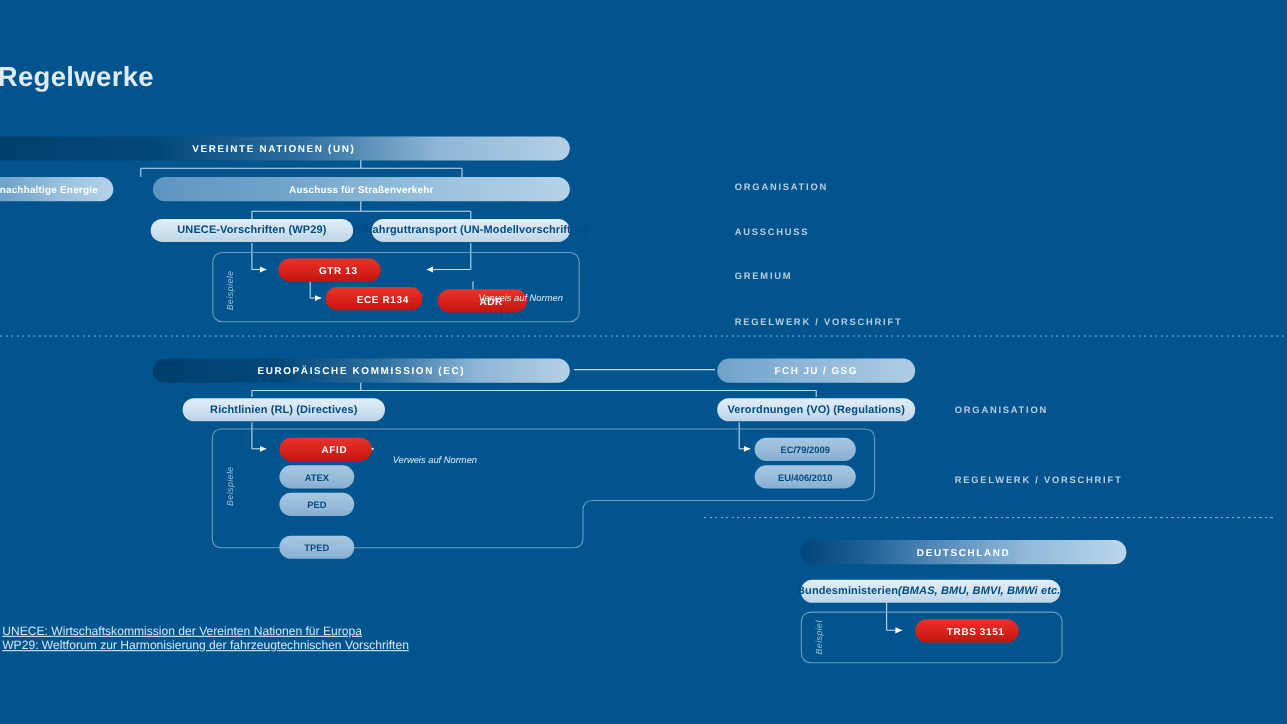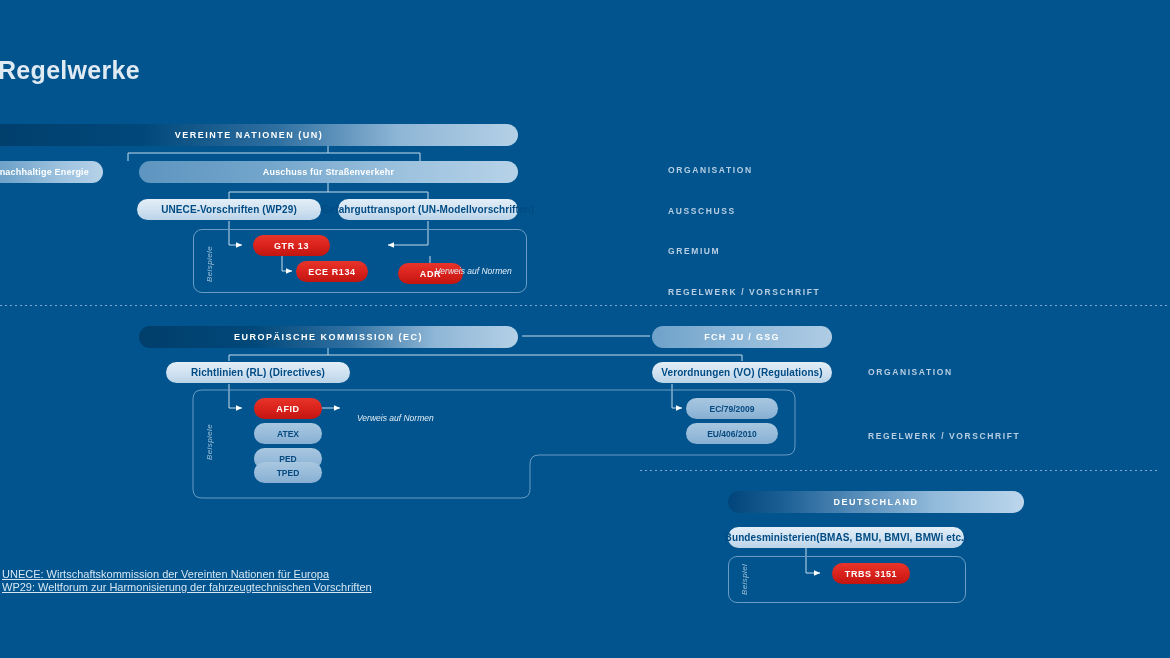--- a/index.html
+++ b/index.html
@@ -44,35 +44,35 @@
   }
   .combar span{font-size:9px;font-weight:bold;color:#FFFFFF;letter-spacing:.2px;white-space:nowrap;}
 
   
   .pale{
     position:absolute;height:21px;border-radius:11px;
     background:linear-gradient(180deg,#E3EEF7 0%,#CFE1F0 55%,#BBD4E9 100%);
     display:flex;align-items:center;justify-content:center;
   }
   .pale span{font-size:10px;font-weight:bold;color:#004B84;white-space:nowrap;letter-spacing:.1px;}
-  .pale span.it{font-weight:bold;}
+  .pale span.it{font-style:italic;font-weight:bold;}
 
   
   .midpill{
     position:absolute;height:21px;border-radius:11px;
     background:linear-gradient(180deg,#A8C7E0 0%,#97BBDA 55%,#87AFD2 100%);
     display:flex;align-items:center;justify-content:center;
   }
   .midpill span{font-size:8.5px;font-weight:bold;color:#064A80;white-space:nowrap;}
 
   
   .redpill{
     position:absolute;height:21px;border-radius:11px;
     background:linear-gradient(180deg,#E8342B 0%,#D9231C 50%,#C21510 100%);
-    display:flex;align-items:center;justify-content:center;
+    display:flex;align-items:center;justify-content:center;padding-left:16px;
   }
   .redpill span{font-size:9px;font-weight:bold;color:#FFFFFF;letter-spacing:.6px;white-space:nowrap;}
 
   
   .group{
     position:absolute;border:1px solid #6A9CC4;border-radius:9px;
     background:transparent;
   }
   .grouplabel{
     position:absolute;
@@ -221,21 +221,21 @@
 
   <div class="redpill" style="left:254px;top:398px;width:68px;">
     <span>AFID</span>
   </div>
   <div class="midpill" style="left:254px;top:423px;width:68px;">
     <span>ATEX</span>
   </div>
   <div class="midpill" style="left:254px;top:448px;width:68px;text-align:center;">
     <span>PED</span>
   </div>
-  <div class="midpill" style="left:254px;top:462px;width:68px;">
+  <div class="midpill" style="left:254px;top:487px;width:68px;">
     <span>TPED</span>
   </div>
 
   <div class="annot" style="left:357px;top:413px;">Verweis auf Normen</div>
 
   <div class="midpill" style="left:686px;top:398px;width:92px;">
     <span>EC/79/2009</span>
   </div>
   <div class="midpill" style="left:686px;top:423px;width:92px;">
     <span>EU/406/2010</span>

